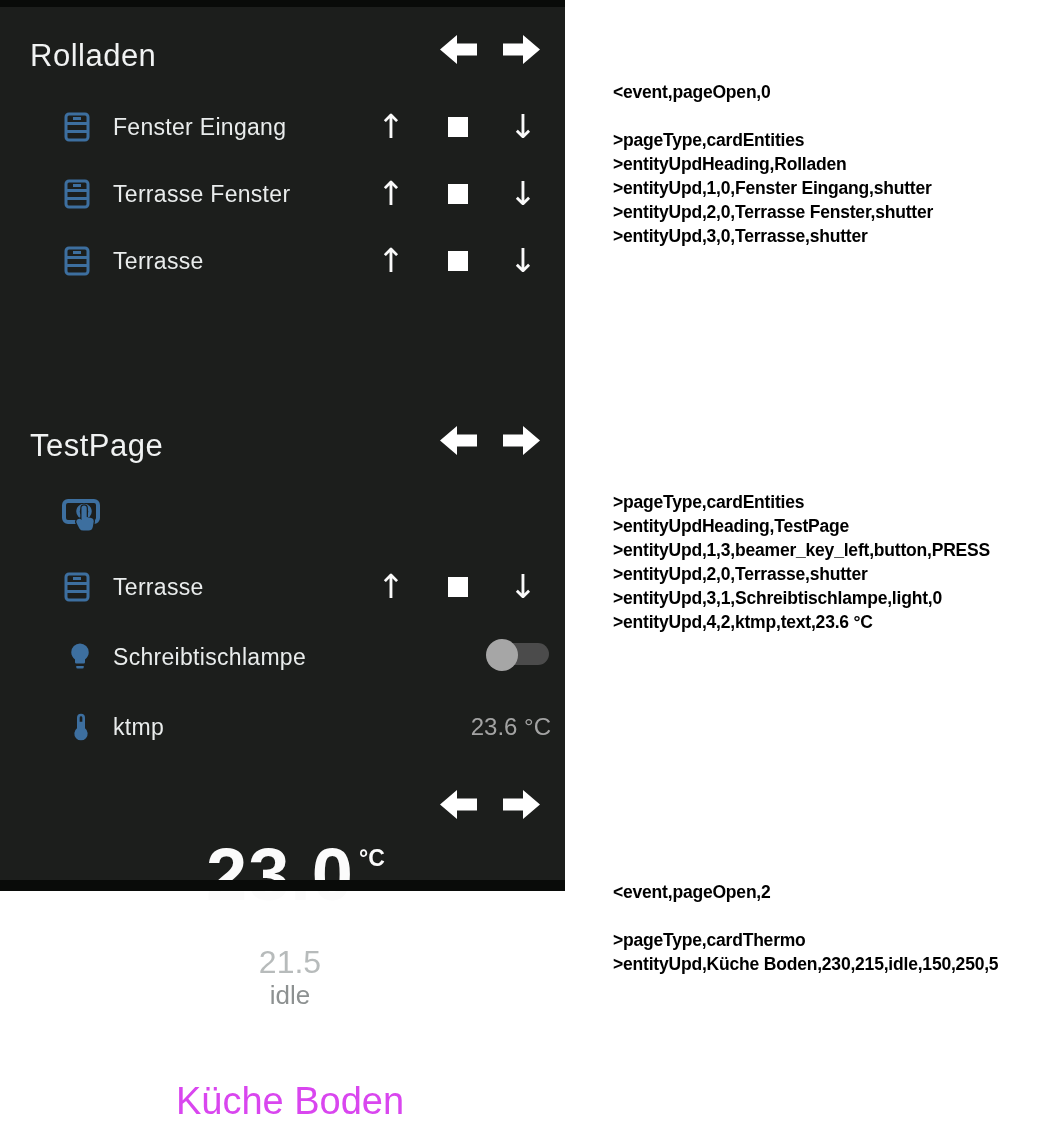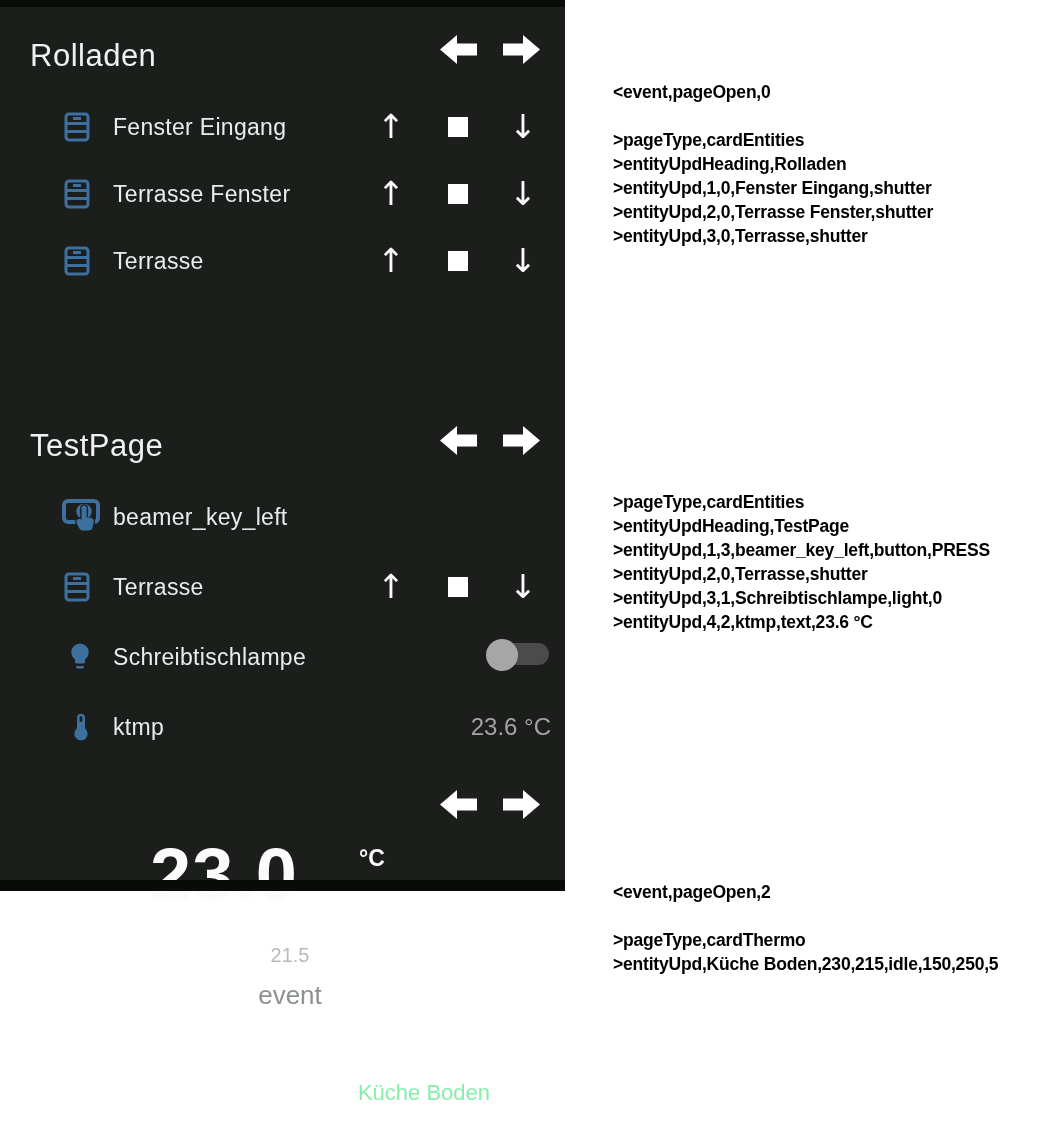--- a/index.html
+++ b/index.html
@@ -30,29 +30,29 @@
   .press { position:absolute; right:38px; top:0; height:70px; line-height:70px;
            color:#1fa0e6; font-size:25px; font-weight:600; letter-spacing:1px; }
   .evalue { position:absolute; right:32px; top:0; height:70px; line-height:70px;
             color:#a3a3a3; font-size:24px; }
 
   .toggle { position:absolute; left:468px; top:17px; width:64px; height:36px; }
   .toggle .track { position:absolute; left:5px; top:4px; width:58px; height:22px; border-radius:11px; background:#4b4b4b; }
   .toggle .knob  { position:absolute; left:0; top:0; width:32px; height:32px; border-radius:50%; background:#a6a6a6; }
 
   
-  .temp-big { position:absolute; left:150px; top:838px; width:260px; text-align:left;
+  .temp-big { position:absolute; left:150px; top:838px; width:260px; text-align:center;
               color:#fbfbfb; font-size:74px; font-weight:700; line-height:1; letter-spacing:1px; }
   .temp-unit { position:absolute; left:359px; top:845px; color:#fbfbfb; font-size:23px; font-weight:700; }
   .tri { position:absolute; width:0; height:0; }
   .tri-down { left:84px;  top:924px; border-left:39px solid transparent; border-right:39px solid transparent; border-top:70px solid #ffffff; }
   .tri-up   { left:404px; top:924px; border-left:39px solid transparent; border-right:39px solid transparent; border-bottom:70px solid #ffffff; }
-  .setpoint { position:absolute; left:190px; top:944px; width:200px; text-align:center; color:#b7bbbb; font-size:20px; }
+  .setpoint { position:absolute; left:190px; top:944px; width:200px; text-align:center; color:#b7bbbb; font-size:32px; }
   .hvac-state { position:absolute; left:190px; top:980px; width:200px; text-align:center; color:#8d9191; font-size:26px; }
-  .thermo-title { position:absolute; left:90px; top:1080px; width:400px; text-align:right; color:#86efac; font-size:22px; }
+  .thermo-title { position:absolute; left:90px; top:1080px; width:400px; text-align:center; color:#d946ef; font-size:38px; }
 
   
   .log-block { position:absolute; left:613px; width:430px; color:#000000;
                font-size:17.5px; font-weight:700; letter-spacing:-0.2px; }
   .log-line { height:24px; line-height:24px; white-space:pre; }
 </style>
 </head>
 <body>
 
 <svg width="0" height="0" style="position:absolute">
@@ -131,21 +131,20 @@
         <use href="#ico-arrow-left"></use>
       </svg>
     <svg class="nav-arrow" style="left:503px; top:424px" viewBox="0 0 37 33">
         <use href="#ico-arrow-right"></use>
       </svg>
 
     <div class="erow" style="top:482px">
       <svg class="eicon" style="left:44px; top:16px" width="38" height="36" viewBox="0 0 38 36">
           <use href="#ico-tap"></use>
         </svg>
-      <div class="elabel">beamer_key_left</div>
     </div>
 
     <div class="erow" style="top:552px">
       <svg class="eicon" style="top:20px" width="26" height="30" viewBox="0 0 26 30">
           <use href="#ico-shutter"></use>
         </svg>
       <div class="elabel">Terrasse</div>
       <div class="ctl-arrow ctl-up">↑</div>
       <div class="ctl-stop"></div>
       <div class="ctl-arrow ctl-down">↓</div>
@@ -175,21 +174,21 @@
       </svg>
     <svg class="nav-arrow" style="left:503px; top:788px" viewBox="0 0 37 33">
         <use href="#ico-arrow-right"></use>
       </svg>
 
     <div class="temp-big">23.0</div>
     <div class="temp-unit">°C</div>
     <div class="tri tri-down"></div>
     <div class="tri tri-up"></div>
     <div class="setpoint">21.5</div>
-    <div class="hvac-state">event</div>
+    <div class="hvac-state">idle</div>
     <div class="thermo-title">Küche Boden</div>
 
     <div class="edge-strip edge-bottom"></div>
   </div>
 
   <div class="log-block" style="top:80px">
     <div class="log-line">&lt;event,pageOpen,0</div>
     <div class="log-line"></div>
     <div class="log-line">&gt;pageType,cardEntities</div>
     <div class="log-line">&gt;entityUpdHeading,Rolladen</div>

